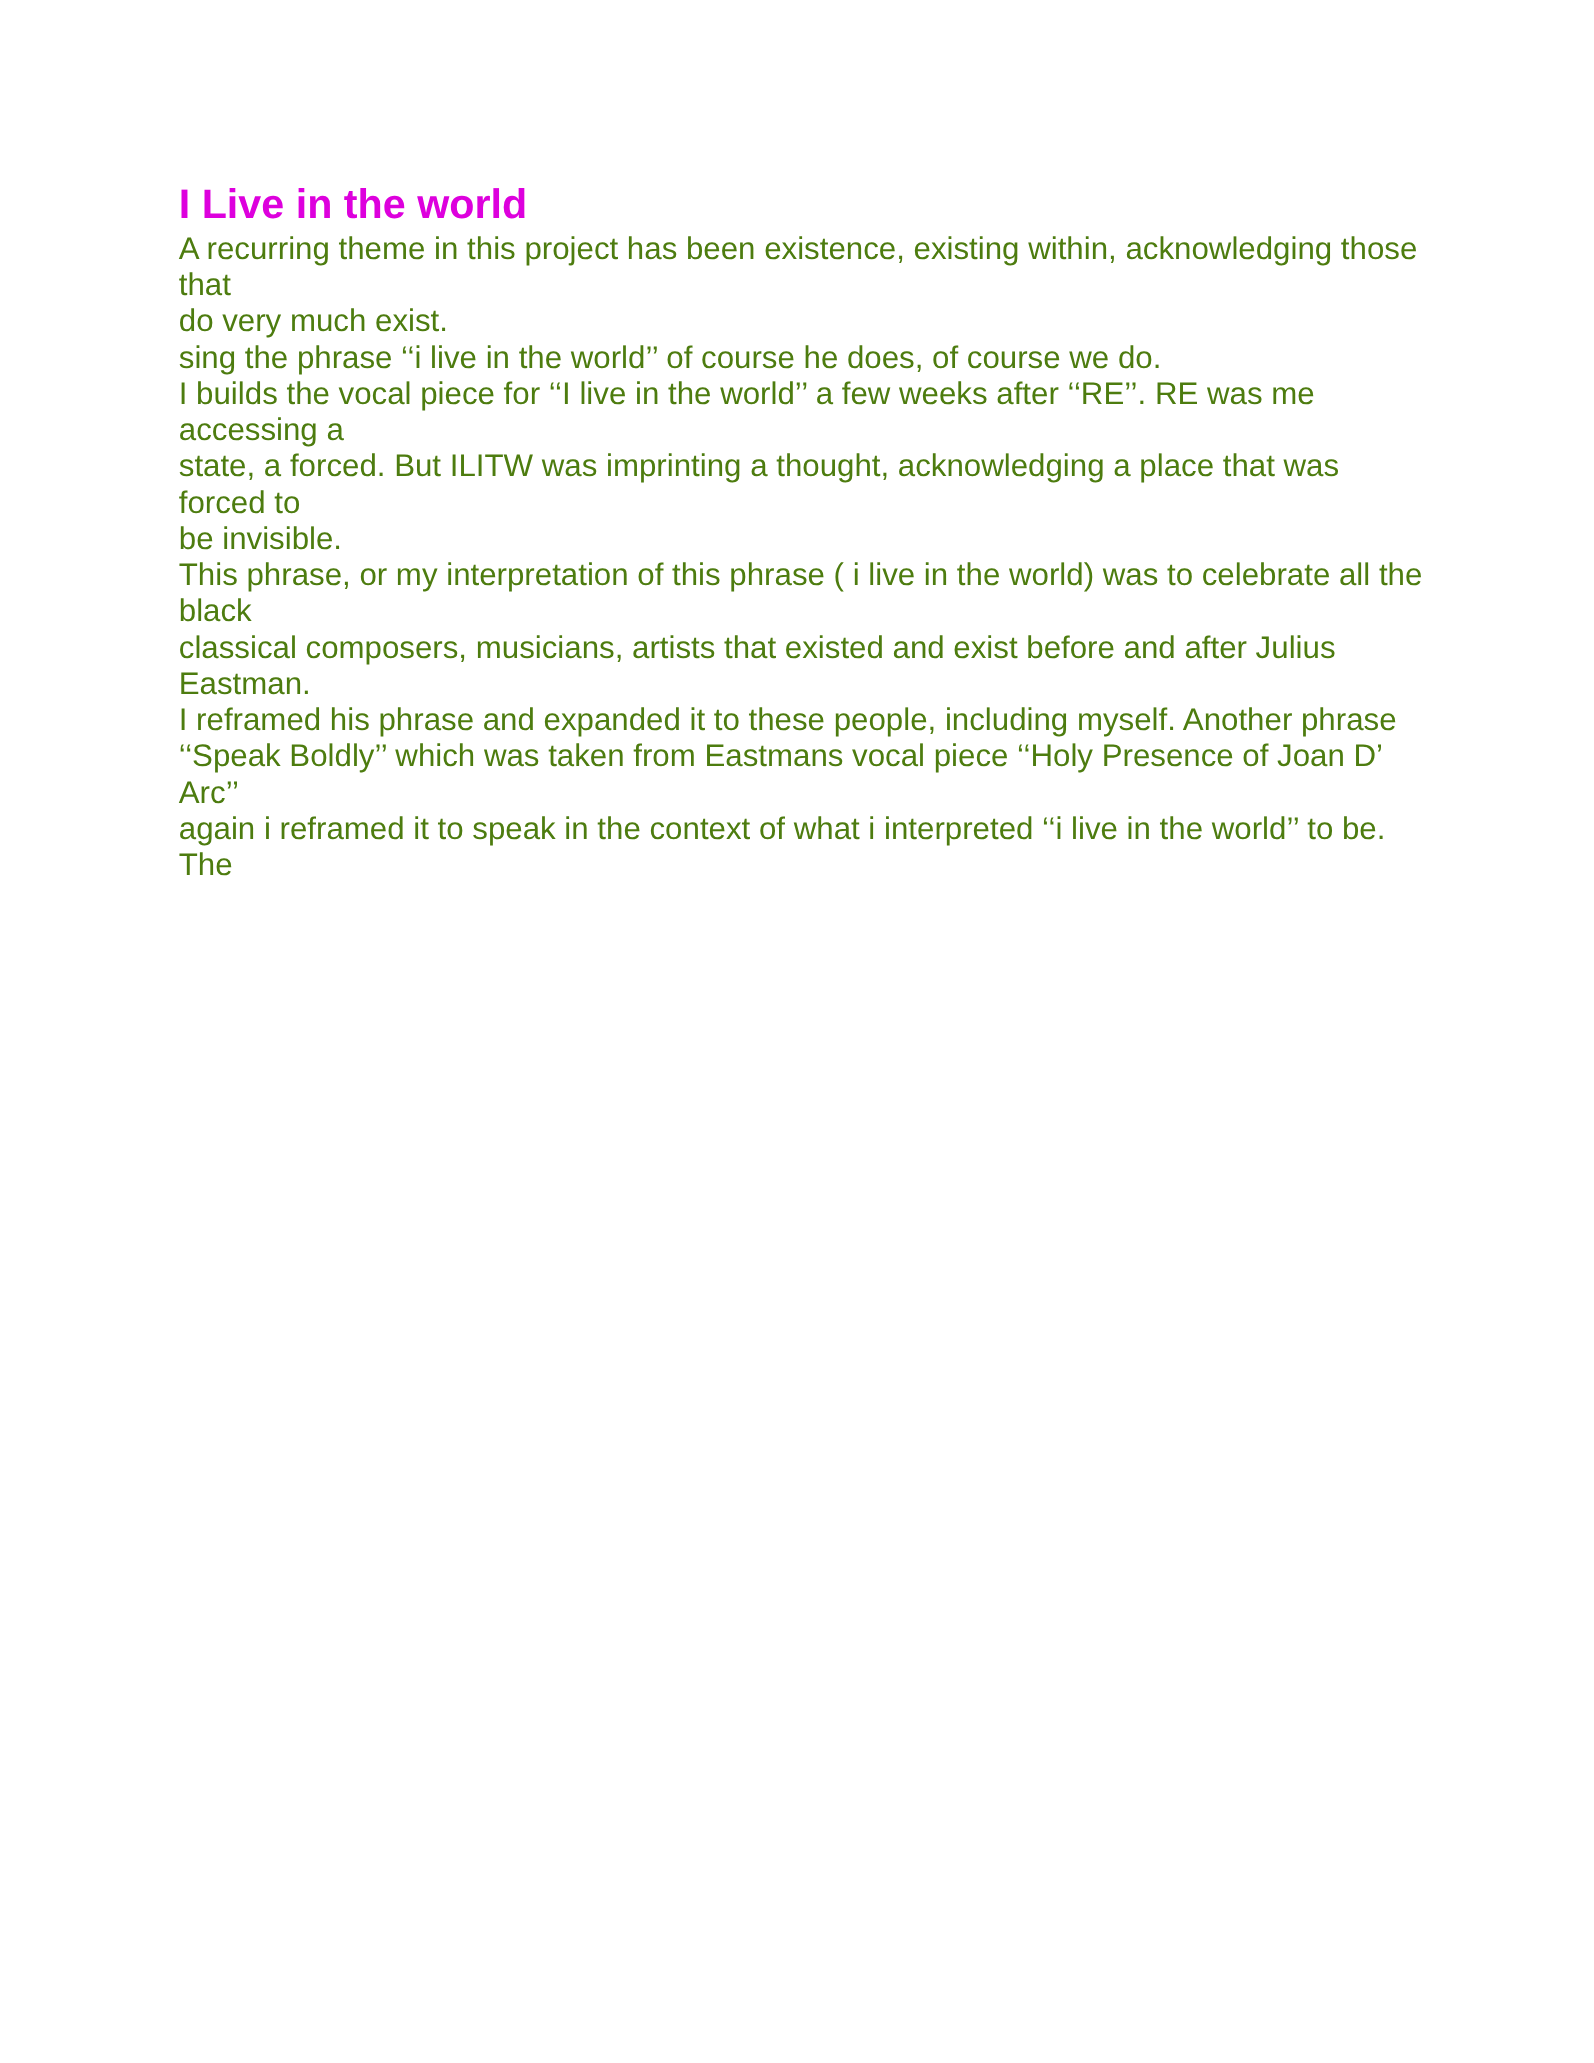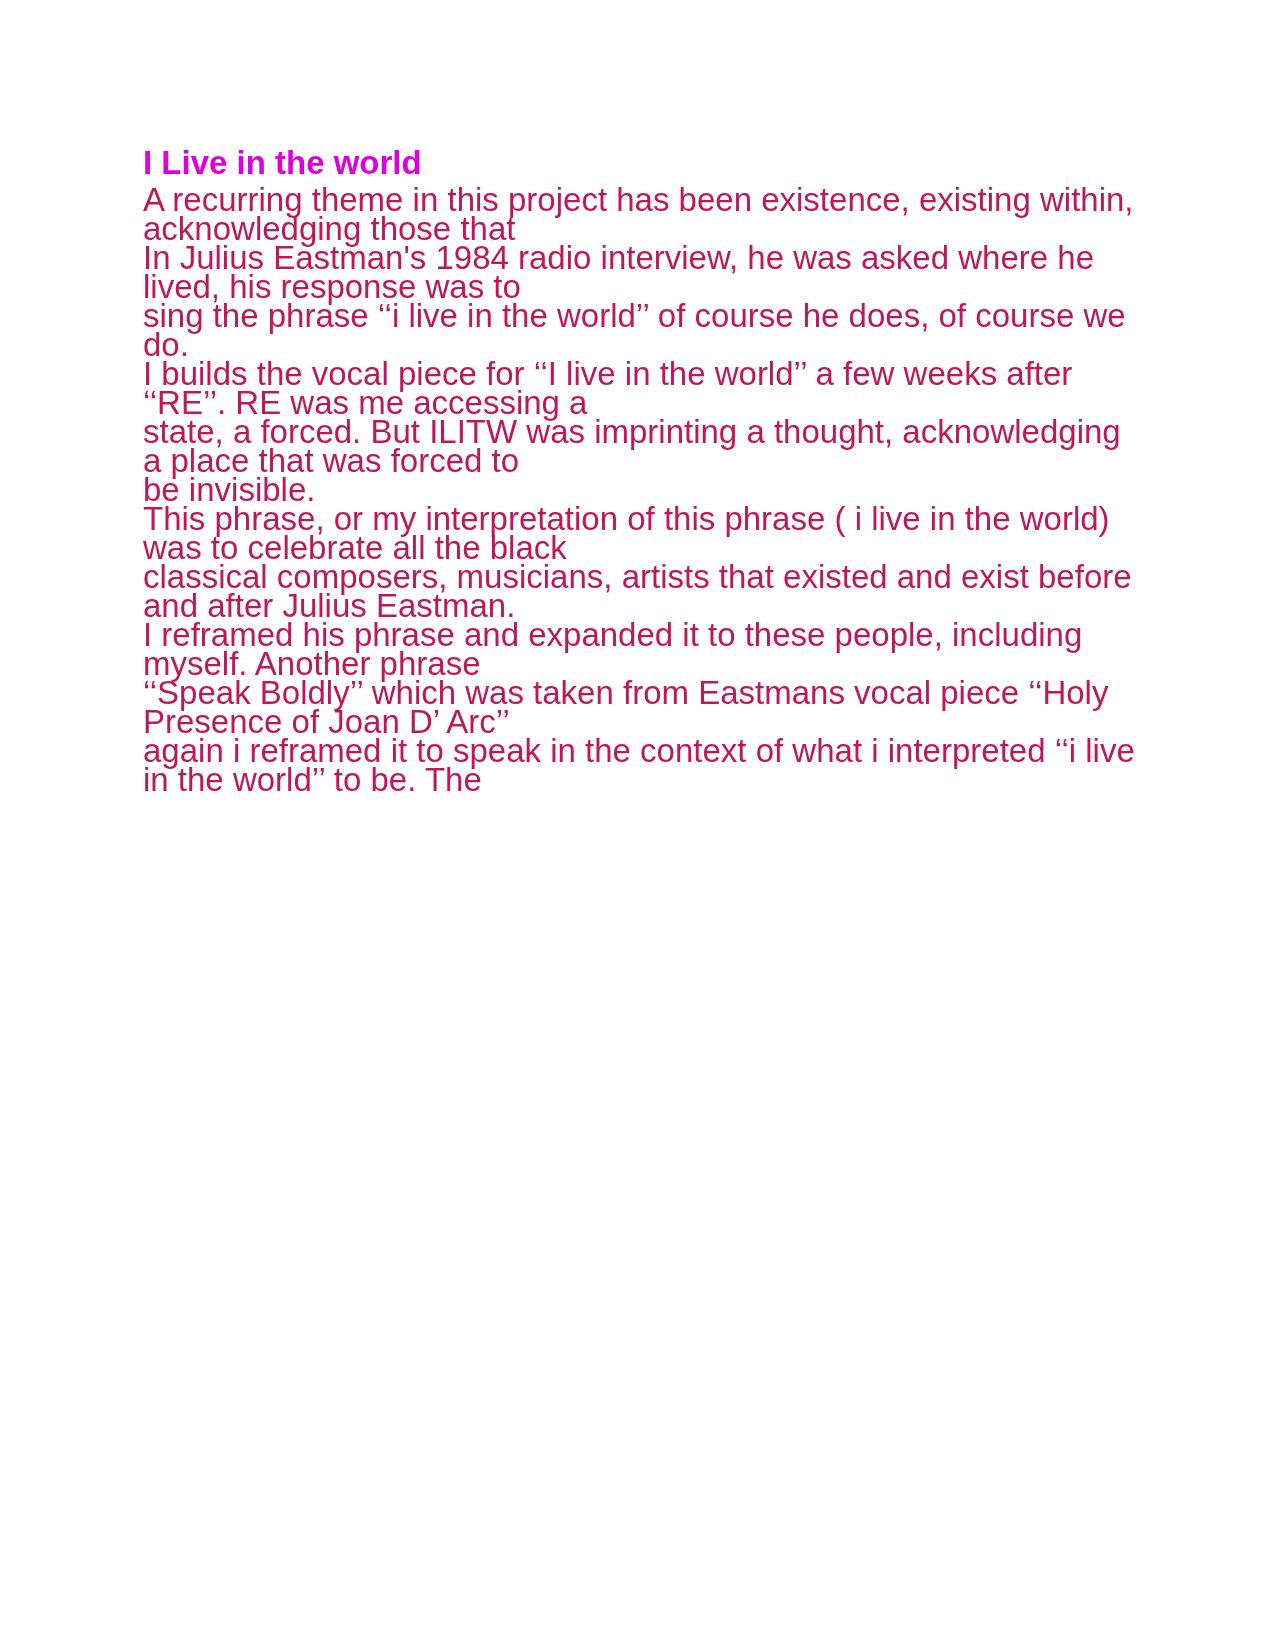--- a/index.html
+++ b/index.html
@@ -23,38 +23,38 @@
   }
   .doc-heading {
     font-size: 33px;
     line-height: 38px;
     font-weight: bold;
     color: #DD00DD; 
     margin: 0 0 3px 0;
     letter-spacing: 0;
   }
   .doc-body {
-    color: #be185d;
-    font-size: 33px;
+    color: #4d7c0f;
+    font-size: 25px;
     line-height: 29px;
   }
   .doc-line {
     white-space: pre-wrap;
     min-height: 29px;
   }
 </style>
 </head>
 <body>
 
 <div class="page">
   <div class="content">
     <h2 class="doc-heading">I Live in the world</h2>
     <div class="doc-body">
       <div class="doc-line">A recurring theme in this project has been existence, existing within, acknowledging those that</div>
-      <div class="doc-line">In Julius Eastman's 1984 radio interview, he was asked where he lived, his response was to</div>
+      <div class="doc-line">do very much exist.</div>
       <div class="doc-line">sing the phrase ‘‘i live in the world’’ of course he does, of course we do.</div>
       <div class="doc-line">I builds the vocal piece for ‘‘I live in the world’’ a few weeks after ‘‘RE’’. RE was me accessing a</div>
       <div class="doc-line">state, a forced. But ILITW was imprinting a thought, acknowledging a place that was forced to</div>
       <div class="doc-line">be invisible.</div>
       <div class="doc-line">This phrase, or my interpretation of this phrase ( i live in the world) was to celebrate all the black</div>
       <div class="doc-line">classical composers, musicians, artists that existed and exist before and after Julius Eastman.</div>
       <div class="doc-line">I reframed his phrase and expanded it to these people, including myself. Another phrase</div>
       <div class="doc-line">‘‘Speak Boldly’’ which was taken from Eastmans vocal piece ‘‘Holy Presence of Joan D’ Arc’’</div>
       <div class="doc-line">again i reframed it to speak in the context of what i interpreted ‘‘i live in the world’’ to be. The</div>
     </div>

